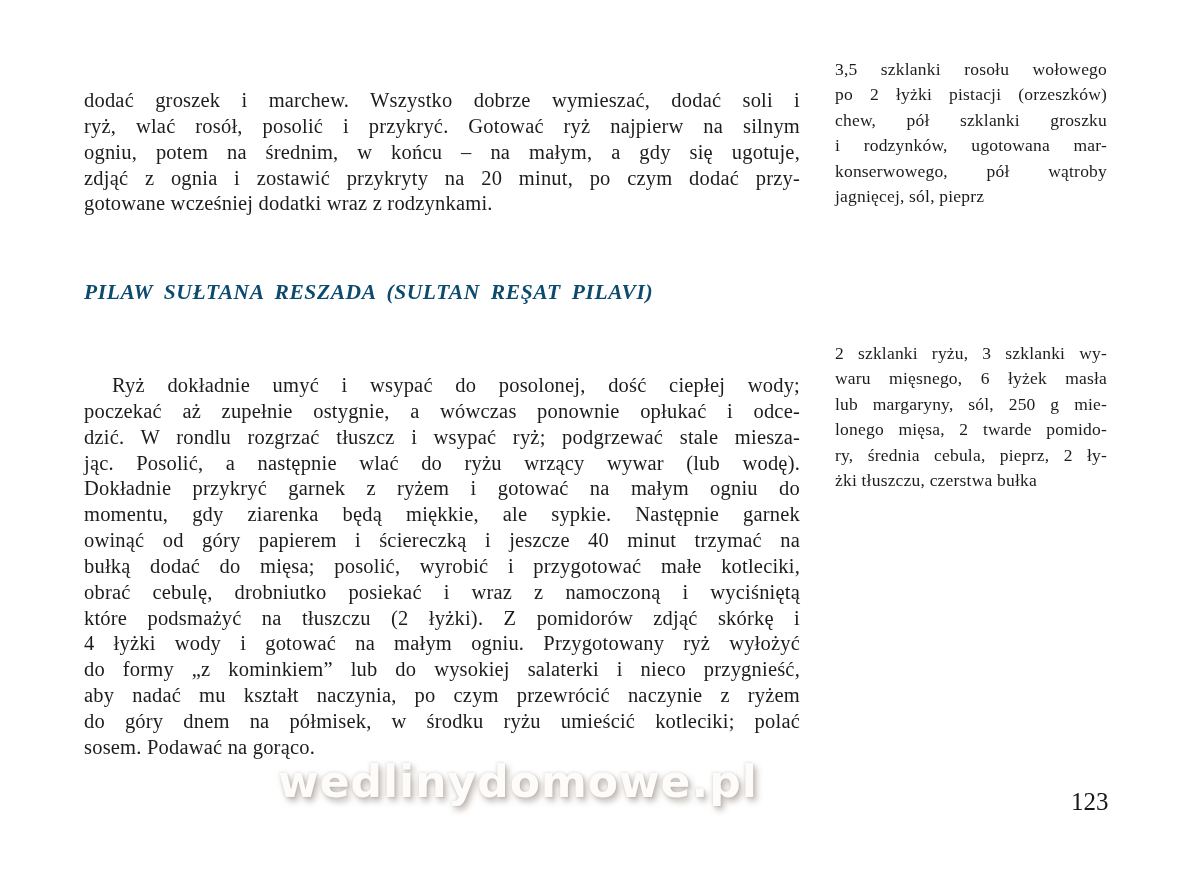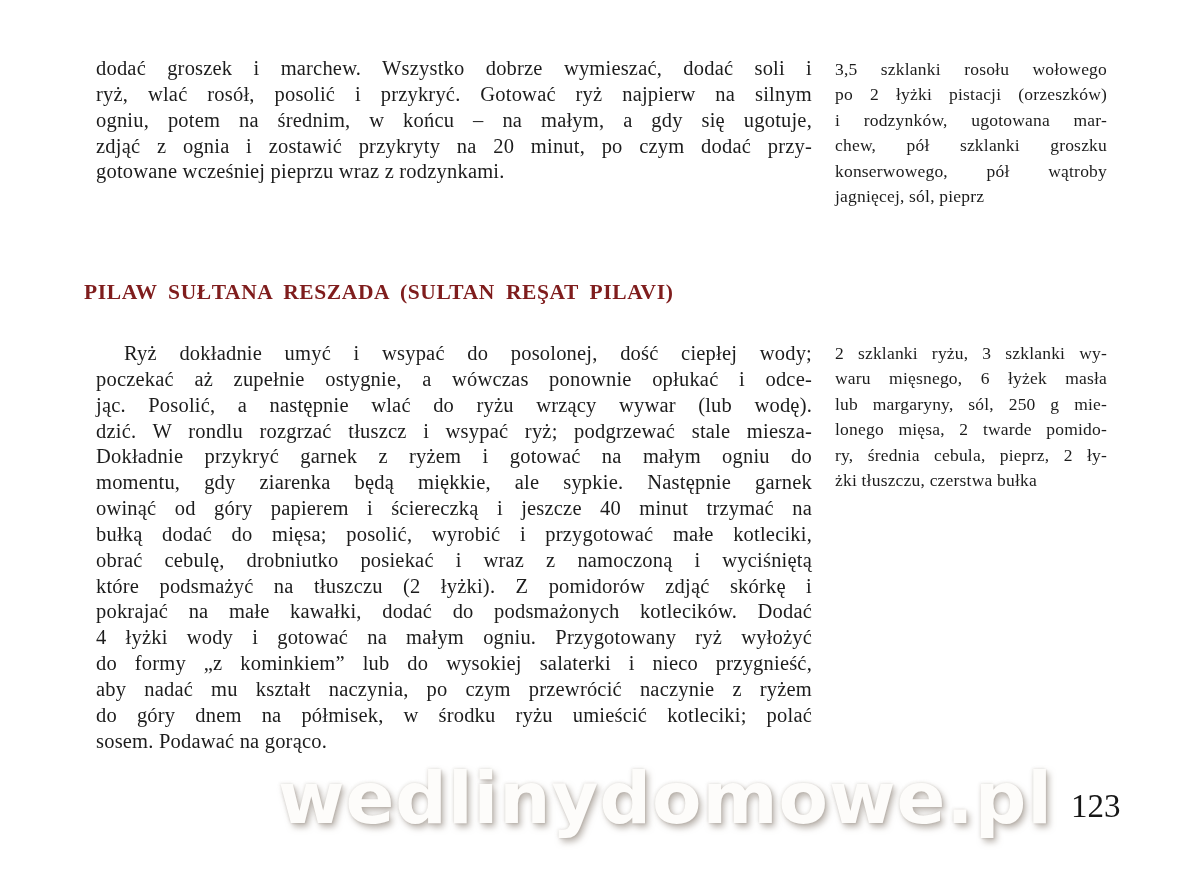--- a/index.html
+++ b/index.html
@@ -14,25 +14,26 @@
     height: 877px;
     background: #ffffff;
     overflow: hidden;
     font-family: "Liberation Serif", serif;
     color: #1c1c1c;
   }
   .abs { position: absolute; }
 
   
   .body-par {
-    left: 96px;
+    left: 84px;
     width: 716px;
     font-size: 20.5px;
     line-height: 25.85px;
     letter-spacing: 0.2px;
+    margin-top: 32px;
   }
   #intro-paragraph { top: 56px; }
   #recipe-paragraph { top: 341px; }
 
   
   .tline {
     text-align: justify;
     text-align-last: justify;
     white-space: normal;
   }
@@ -64,73 +65,72 @@
   }
   #intro-side-note { top: 57px; }
   #ingredients-note { top: 341px; }
 
   
   #watermark {
     left: 278px;
     top: 756px;
     font-family: "DejaVu Sans", sans-serif;
     font-weight: bold;
-    font-size: 72px;
+    font-size: 44px;
     letter-spacing: 1px;
     color: #fdfcfa;
     text-shadow: 3px 4px 6px rgba(162,154,146,0.70),
                  1px 1px 2px rgba(185,178,170,0.45),
                  -1px -1px 3px rgba(200,195,188,0.30);
     user-select: none;
   }
 
   
   #page-number {
     left: 1071px;
     top: 788px;
-    font-size: 33px;
+    font-size: 25px;
     color: #161616;
   }
 </style>
 </head>
 <body>
 
 <div id="page">
 
   <div id="intro-paragraph" class="abs body-par">
       <div class="tline">dodać groszek i marchew. Wszystko dobrze wymieszać, dodać soli i</div>
       <div class="tline">ryż, wlać rosół, posolić i przykryć. Gotować ryż najpierw na silnym</div>
       <div class="tline">ogniu, potem na średnim, w końcu – na małym, a gdy się ugotuje,</div>
       <div class="tline">zdjąć z ognia i zostawić przykryty na 20 minut, po czym dodać przy-</div>
-      <div class="tline last">gotowane wcześniej pieprzu wraz z rodzynkami.</div>
+      <div class="tline last">gotowane wcześniej dodatki wraz z rodzynkami.</div>
     </div>
 
   <div id="intro-side-note" class="abs side-note">
       <div class="tline">3,5 szklanki rosołu wołowego</div>
       <div class="tline">po 2 łyżki pistacji (orzeszków)</div>
+      <div class="tline">chew, pół szklanki groszku</div>
       <div class="tline">i rodzynków, ugotowana mar-</div>
-      <div class="tline">chew, pół szklanki groszku</div>
       <div class="tline">konserwowego, pół wątroby</div>
       <div class="tline last">jagnięcej, sól, pieprz</div>
     </div>
 
-  <div id="recipe-heading" class="abs" style="color: #7f1d1d;">PILAW SUŁTANA RESZADA (SULTAN REŞAT PILAVI)</div>
+  <div id="recipe-heading" class="abs" style="color: #0c4a6e; font-style: italic;">PILAW SUŁTANA RESZADA (SULTAN REŞAT PILAVI)</div>
 
   <div id="recipe-paragraph" class="abs body-par indent-first">
       <div class="tline">Ryż dokładnie umyć i wsypać do posolonej, dość ciepłej wody;</div>
       <div class="tline">poczekać aż zupełnie ostygnie, a wówczas ponownie opłukać i odce-</div>
+      <div class="tline">dzić. W rondlu rozgrzać tłuszcz i wsypać ryż; podgrzewać stale miesza-</div>
       <div class="tline">jąc. Posolić, a następnie wlać do ryżu wrzący wywar (lub wodę).</div>
-      <div class="tline">dzić. W rondlu rozgrzać tłuszcz i wsypać ryż; podgrzewać stale miesza-</div>
       <div class="tline">Dokładnie przykryć garnek z ryżem i gotować na małym ogniu do</div>
       <div class="tline">momentu, gdy ziarenka będą miękkie, ale sypkie. Następnie garnek</div>
       <div class="tline">owinąć od góry papierem i ściereczką i jeszcze 40 minut trzymać na</div>
       <div class="tline">bułką dodać do mięsa; posolić, wyrobić i przygotować małe kotleciki,</div>
       <div class="tline">obrać cebulę, drobniutko posiekać i wraz z namoczoną i wyciśniętą</div>
       <div class="tline">które podsmażyć na tłuszczu (2 łyżki). Z pomidorów zdjąć skórkę i</div>
-      <div class="tline">pokrajać na małe kawałki, dodać do podsmażonych kotlecików. Dodać</div>
       <div class="tline">4 łyżki wody i gotować na małym ogniu. Przygotowany ryż wyłożyć</div>
       <div class="tline">do formy „z kominkiem” lub do wysokiej salaterki i nieco przygnieść,</div>
       <div class="tline">aby nadać mu kształt naczynia, po czym przewrócić naczynie z ryżem</div>
       <div class="tline">do góry dnem na półmisek, w środku ryżu umieścić kotleciki; polać</div>
       <div class="tline last">sosem. Podawać na gorąco.</div>
     </div>
 
   <div id="ingredients-note" class="abs side-note">
       <div class="tline">2 szklanki ryżu, 3 szklanki wy-</div>
       <div class="tline">waru mięsnego, 6 łyżek masła</div>

